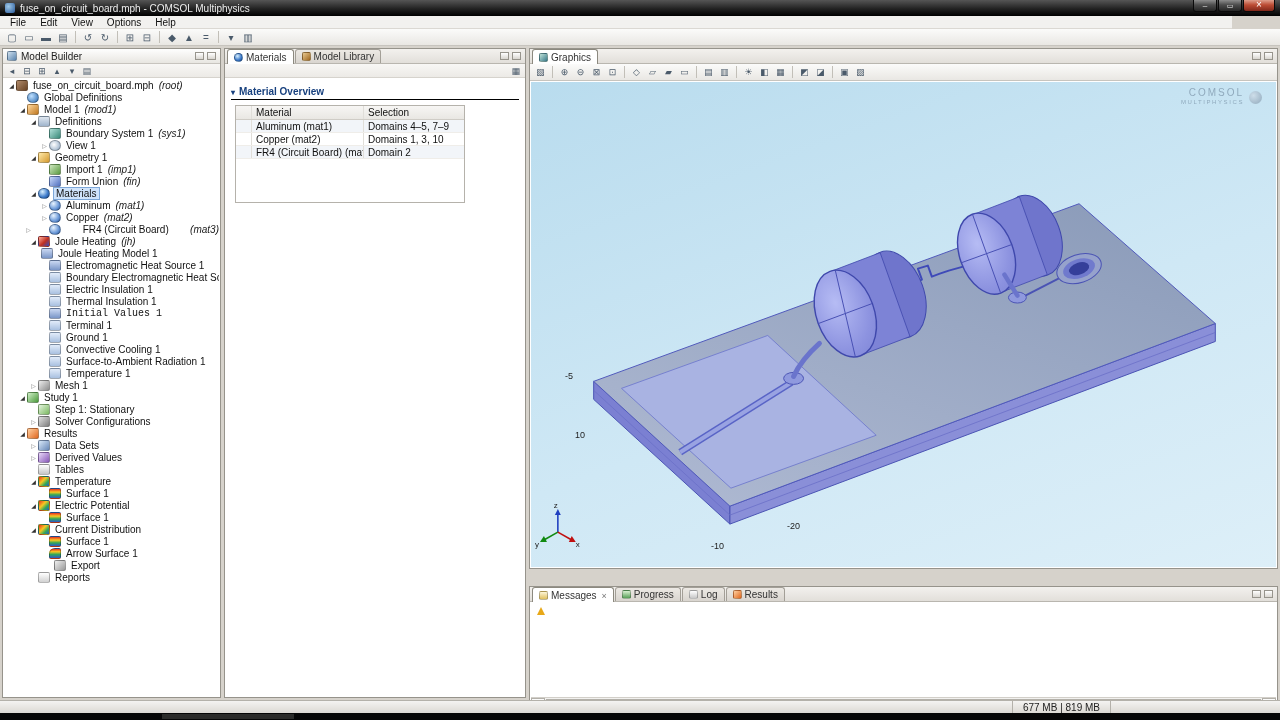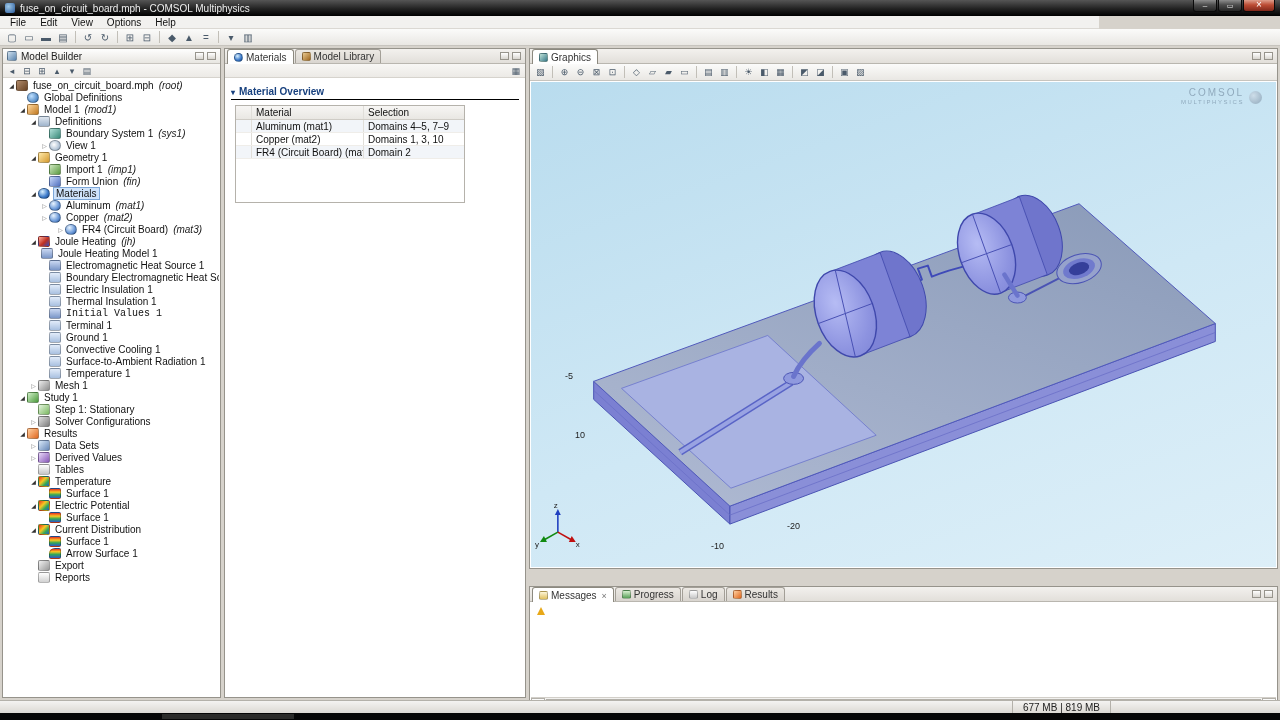--- a/index.html
+++ b/index.html
@@ -15,21 +15,21 @@
   .win-buttons{position:absolute;right:5px;top:0;display:flex;gap:1px}
   .win-btn{width:24px;height:12px;border:1px solid #0a0a0a;border-top:none;border-radius:0 0 3px 3px;
     background:linear-gradient(#8d8d8d,#4c4c4c 45%,#262626);text-align:center;color:#eee}
   .win-btn::before{display:block;font-size:8px;line-height:11px}
   .win-btn.min::before{content:"–"}
   .win-btn.max::before{content:"▭";font-size:7px}
   .win-btn.close{width:32px;background:linear-gradient(#df9f8d,#bc4c34 45%,#80271a)}
   .win-btn.close::before{content:"×";font-size:10px;line-height:10px;color:#fff}
 
   
-  .menubar{position:absolute;left:0;top:16px;width:1099px;height:13px;background:#f2f1ef;
+  .menubar{position:absolute;left:0;top:16px;width:1232px;height:13px;background:#f2f1ef;
     border-bottom:1px solid #dbd8d3;display:flex;align-items:center;padding-left:3px}
   .menu-item{padding:0 7px;line-height:13px;cursor:default}
   .toolbar{position:absolute;left:0;top:29px;width:1280px;height:17px;
     background:linear-gradient(#fbfbfa,#e9e7e3);border-bottom:1px solid #c7c4be;
     display:flex;align-items:center;padding-left:4px;gap:1px}
   .tb-icon{width:16px;height:15px;display:flex;align-items:center;justify-content:center;
     font-size:10px;color:#4a5a6a;border-radius:2px}
   .tb-sep{width:1px;height:12px;background:#c2bfb8;margin:0 3px;flex:none}
 
   
@@ -284,21 +284,21 @@
           <span class="ti ic-material"></span>
           <span class="tlabel">Aluminum</span>
           <span class="ttag">(mat1)</span>
         </div>
         <div class="tree-row" style="padding-left: 36px;">
           <span class="arrow collapsed"></span>
           <span class="ti ic-material"></span>
           <span class="tlabel">Copper</span>
           <span class="ttag">(mat2)</span>
         </div>
-        <div class="tree-row" style="padding-left: 52px;">
+        <div class="tree-row" style="padding-left: 20px; justify-content: space-between;">
           <span class="arrow collapsed"></span>
           <span class="ti ic-material"></span>
           <span class="tlabel">FR4 (Circuit Board)</span>
           <span class="ttag">(mat3)</span>
         </div>
         <div class="tree-row" style="padding-left: 25px;">
           <span class="arrow expanded"></span>
           <span class="ti ic-joule-heating"></span>
           <span class="tlabel">Joule Heating</span>
           <span class="ttag">(jh)</span>
@@ -426,21 +426,21 @@
         <div class="tree-row" style="padding-left: 36px;">
           <span class="arrow none"></span>
           <span class="ti ic-surface-plot"></span>
           <span class="tlabel">Surface 1</span>
         </div>
         <div class="tree-row" style="padding-left: 36px;">
           <span class="arrow none"></span>
           <span class="ti ic-arrow-surface-plot"></span>
           <span class="tlabel">Arrow Surface 1</span>
         </div>
-        <div class="tree-row" style="padding-left: 25px;">
+        <div class="tree-row" style="padding-left: 25px; margin-left: 16px;">
           <span class="arrow none"></span>
           <span class="ti ic-export"></span>
           <span class="tlabel">Export</span>
         </div>
         <div class="tree-row" style="padding-left: 25px;">
           <span class="arrow none"></span>
           <span class="ti ic-reports"></span>
           <span class="tlabel">Reports</span>
         </div>
       </div>

